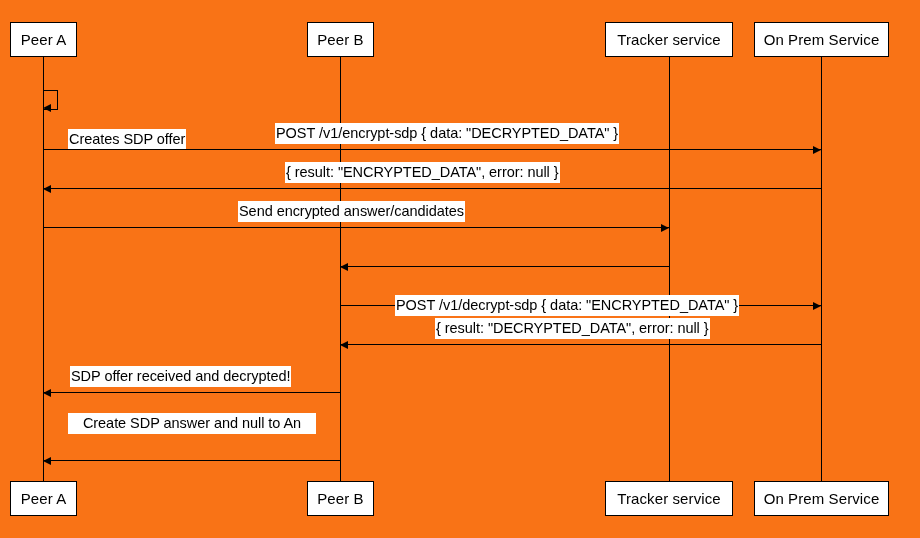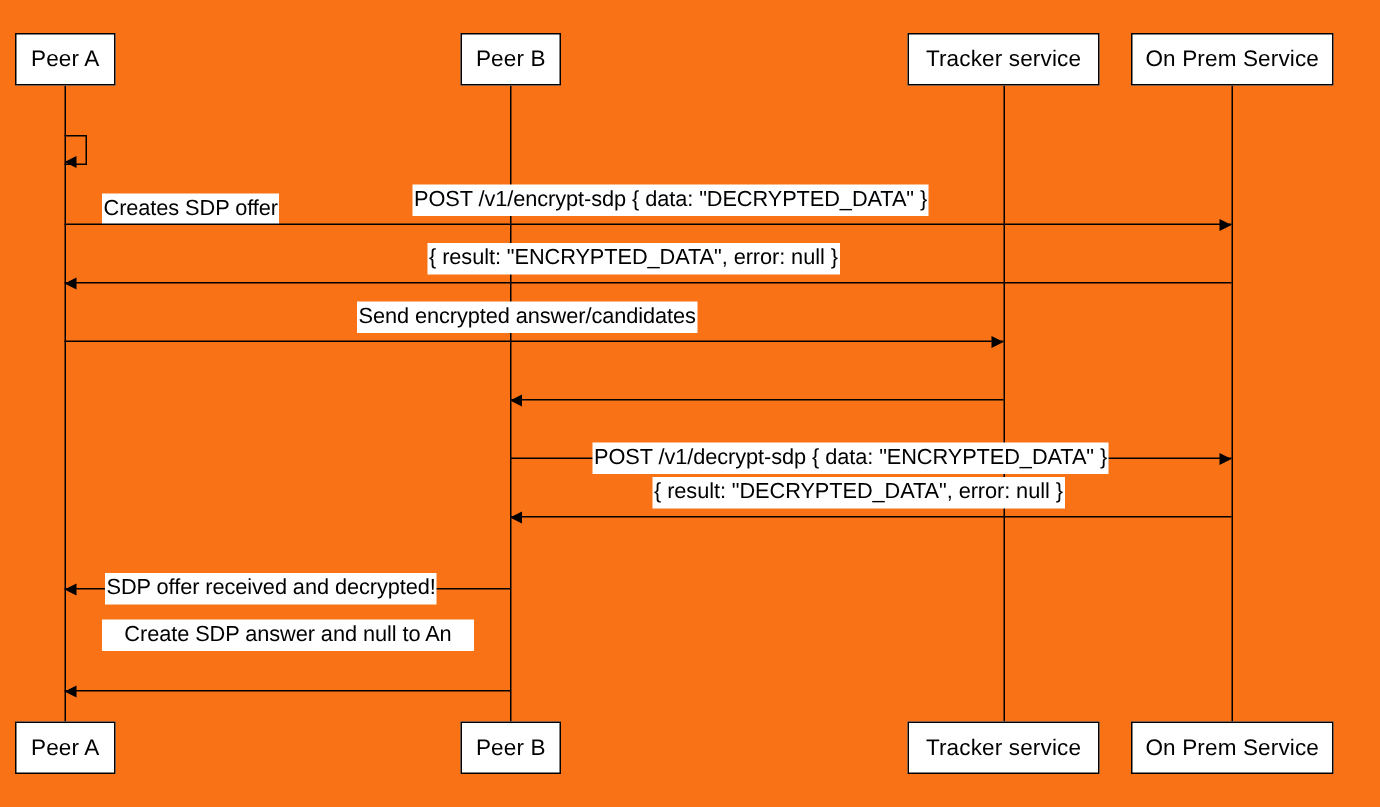--- a/index.html
+++ b/index.html
@@ -121,21 +121,21 @@
   <div class="arrow" style="left:340px; top:305px; width:481px;"></div>
   <div class="arrow-head right" style="left:813px; top:302px;"></div>
   <div class="msg-label" style="left:395px; top:267px;margin-top:28px;">POST /v1/decrypt-sdp { data: "ENCRYPTED_DATA" }</div>
 
   <div class="arrow" style="left:340px; top:344px; width:481px;"></div>
   <div class="arrow-head left" style="left:340px; top:341px;"></div>
   <div class="msg-label" style="left:435px; top:318px;">{ result: "DECRYPTED_DATA", error: null }</div>
 
   <div class="arrow" style="left:43px; top:392px; width:297px;"></div>
   <div class="arrow-head left" style="left:43px; top:389px;"></div>
-  <div class="msg-label" style="left:70px; top:382px;">SDP offer received and decrypted!</div>
+  <div class="msg-label" style="left:70px; top:366px;">SDP offer received and decrypted!</div>
 
   <div class="arrow" style="left:43px; top:460px; width:297px;"></div>
   <div class="arrow-head left" style="left:43px; top:457px;"></div>
   <div class="msg-label two-line" style="left:68px; top:413px; width:248px;">
     <span>Create SDP answer and null to An</span><br>
   </div>
 
   <div class="participant" style="left:10px;  top:481px; width:67px;  height:35px;">Peer A</div>
   <div class="participant" style="left:307px; top:481px; width:67px;  height:35px;">Peer B</div>
   <div class="participant" style="left:605px; top:481px; width:128px; height:35px;">Tracker service</div>

